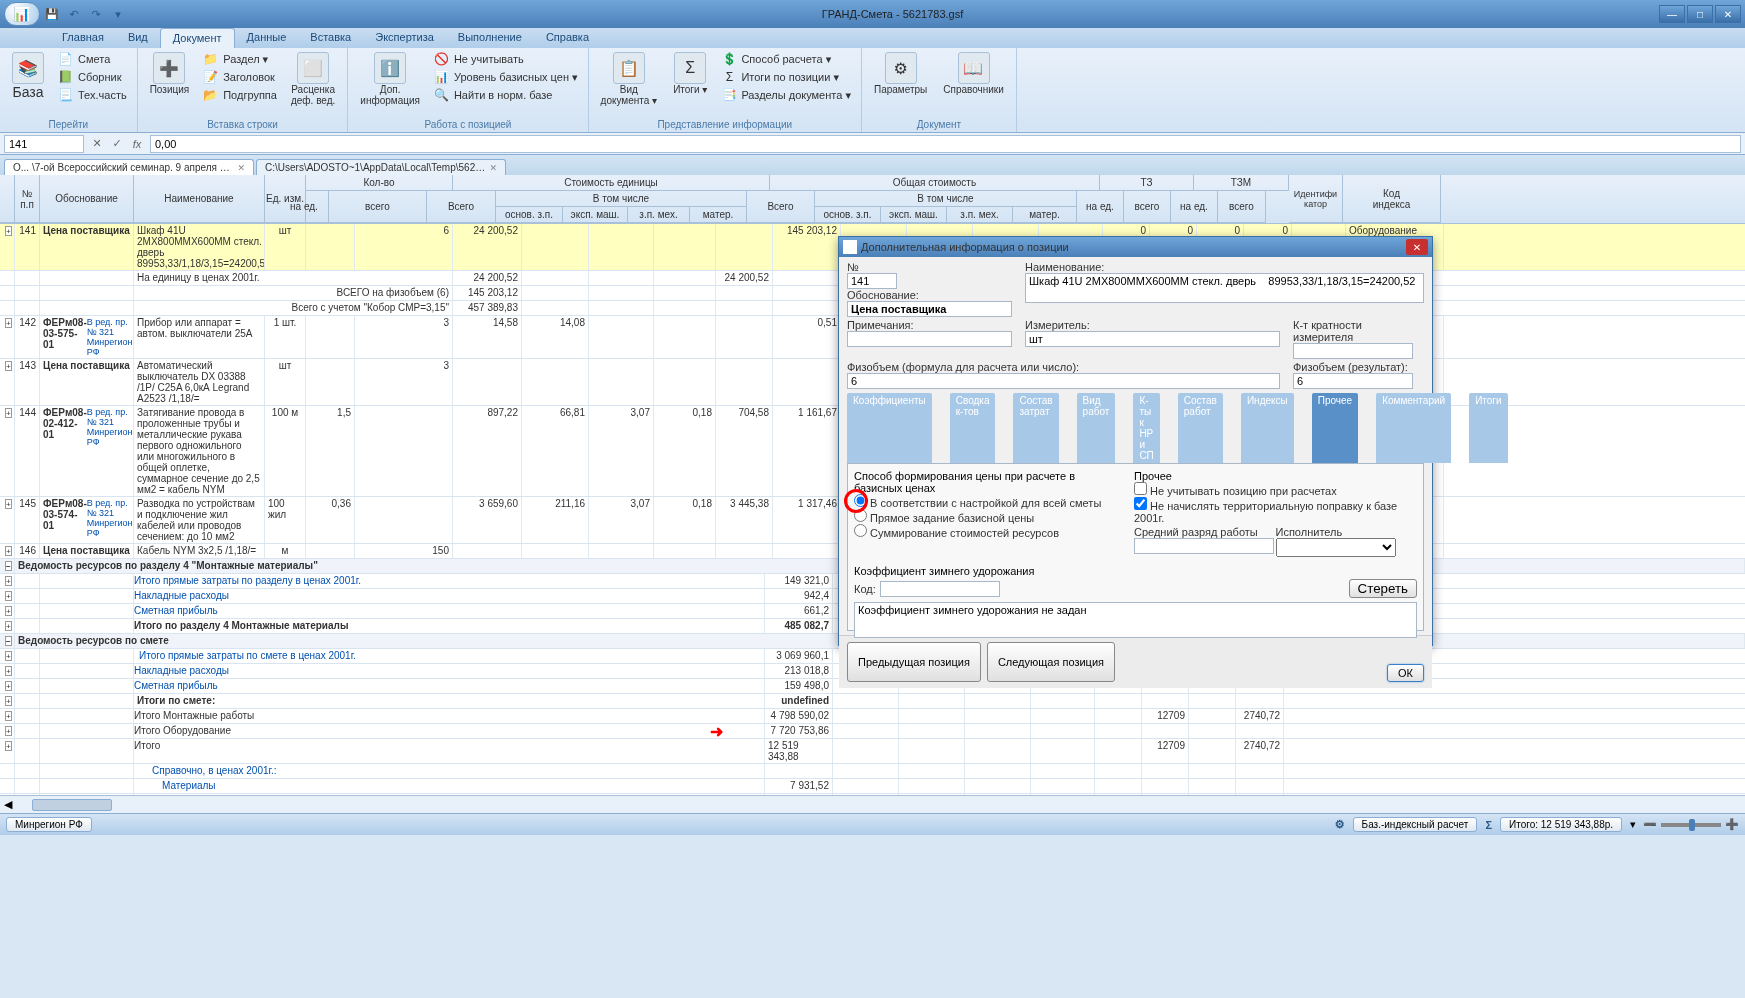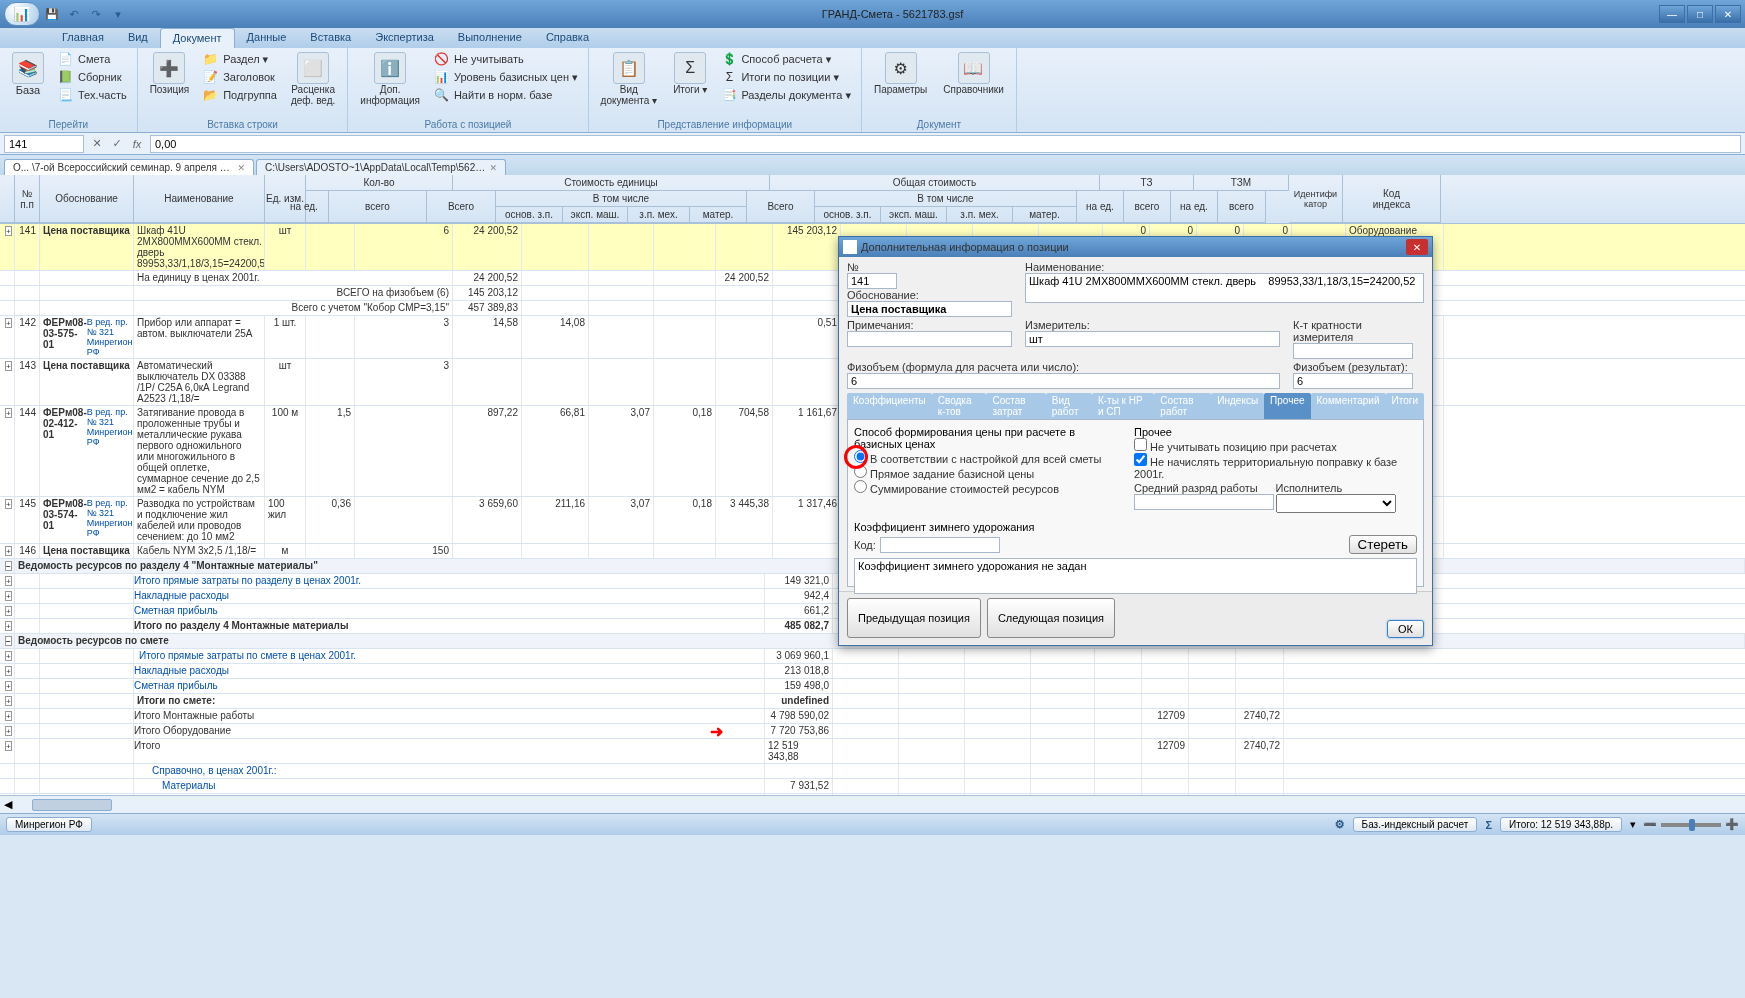--- a/index.html
+++ b/index.html
@@ -73,21 +73,21 @@
 .dialog { position: absolute; left: 838px; top: 236px; width: 595px; height: 410px; background: #f0f0f0; border: 1px solid #3a6fa8; box-shadow: 0 3px 10px rgba(0,0,0,0.4); z-index:100; }
 .dialog-title { height: 20px; background: linear-gradient(#6fa6d9,#4a7fb8); display: flex; align-items: center; padding: 0 4px; color: #fff; }
 .dialog-title .ico { width:14px; height:14px; background:#fff; margin-right:4px; }
 .dialog-title .txt { flex: 1; color: #333; font-size:11px; }
 .dialog-title .close { width: 22px; height: 16px; background: #c83030; color: #fff; display: flex; align-items: center; justify-content: center; font-size: 10px; border-radius:2px; }
 .dialog-body { padding: 4px 8px; font-size: 11px; }
 .dialog-body label { color: #333; }
 .dialog-body input, .dialog-body textarea { border: 1px solid #a8b8c8; background: #fff; font-size: 11px; font-family: inherit; padding: 1px 3px; }
 .dlg-row { display: flex; gap: 8px; margin-bottom: 2px; align-items: flex-start; }
 .dlg-field { display: flex; flex-direction: column; }
-.dialog-tabs { display: flex; gap: 0; margin-top: 4px; }
+.dialog-tabs { display: flex; gap: 18px; margin-top: 4px; }
 .dialog-tabs > div { padding: 2px 6px; background: #a8c8e8; color: #fff; font-size: 10px; border-radius: 2px 2px 0 0; cursor: pointer; }
 .dialog-tabs > div.active { background: #5a90c8; }
 .dialog-tab-body { border: 1px solid #a8b8c8; background: #f8f8f8; padding: 6px; height: 168px; }
 .dialog-footer { padding: 6px 8px; display: flex; gap: 6px; border-top: 1px solid #ccc; background:#ececec; }
 .dialog-footer button { padding: 2px 10px; border: 1px solid #888; background: linear-gradient(#fff,#e0e0e0); border-radius: 3px; font-size: 11px; }
 .dialog-footer .spacer { flex: 1; }
 .dialog-footer button.primary { border: 1px solid #3a80c8; box-shadow: 0 0 2px #6aa8e0; margin-top: 22px; }
 .red-circle { position: absolute; width: 24px; height: 24px; border: 3px solid red; border-radius: 50%; pointer-events: none; }
 
 
@@ -146,21 +146,21 @@
     <div>Экспертиза</div>
     <div>Выполнение</div>
     <div>Справка</div>
   </div>
 
 <div class="ribbon" id="ribbon">
     <div class="ribbon-group">
       <div class="ribbon-group-body">
         <div class="rbtn-large">
           <div class="ico">📚</div>
-          <div style="white-space:pre;font-size:11px">База</div>
+          <div style="white-space:pre;font-size:14px">База</div>
         </div>
         <div class="rbtn-stack">
           <div class="rbtn-small"><span class="ico">📄</span>Смета</div>
           <div class="rbtn-small"><span class="ico">📗</span>Сборник</div>
           <div class="rbtn-small"><span class="ico">📃</span>Тех.часть</div>
         </div>
       </div>
       <div class="ribbon-group-label">Перейти</div>
     </div>
     <div class="ribbon-group">

